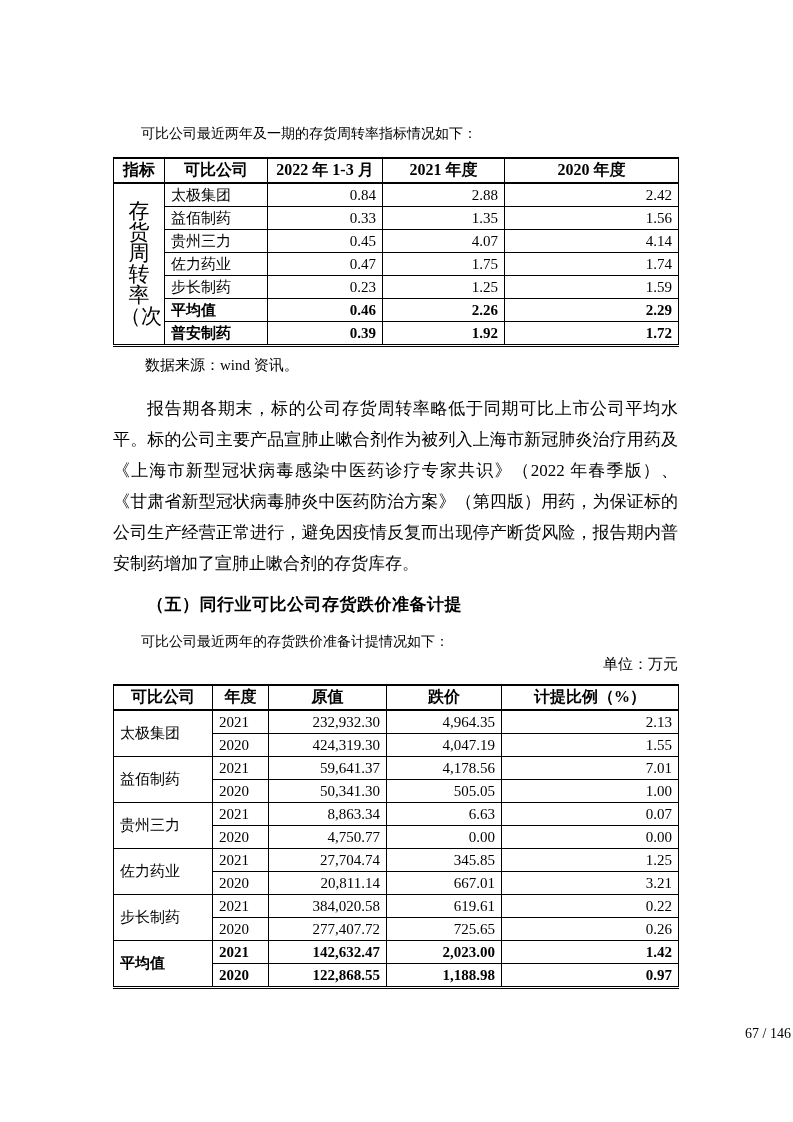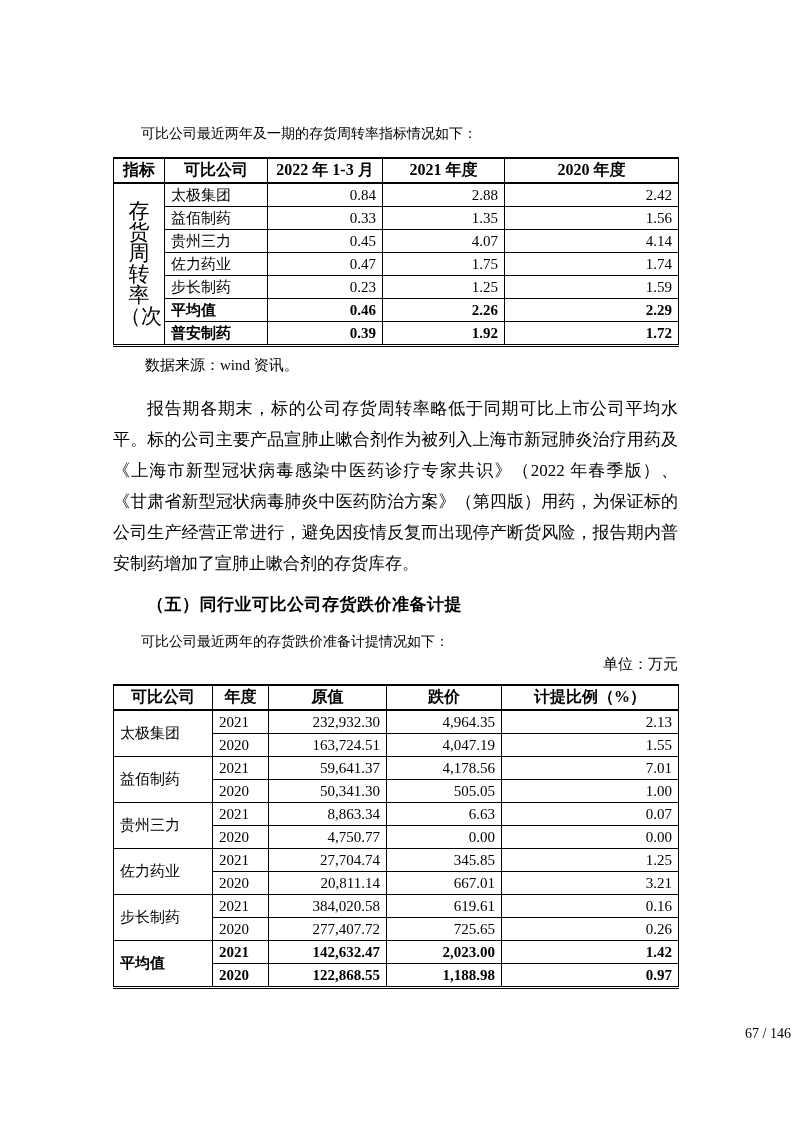--- a/index.html
+++ b/index.html
@@ -145,21 +145,21 @@
     <tbody>
         <tr>
           <td class="center" rowspan="2">太极集团</td>
           <td class="center">2021</td>
           <td class="num">232,932.30</td>
           <td class="num">4,964.35</td>
           <td class="num">2.13</td>
         </tr>
         <tr>
           <td class="center">2020</td>
-          <td class="num">163,724.51</td>
+          <td class="num">424,319.30</td>
           <td class="num">4,047.19</td>
           <td class="num">1.55</td>
         </tr>
         <tr>
           <td class="center" rowspan="2">益佰制药</td>
           <td class="center">2021</td>
           <td class="num">59,641.37</td>
           <td class="num">4,178.56</td>
           <td class="num">7.01</td>
         </tr>
@@ -193,21 +193,21 @@
           <td class="center">2020</td>
           <td class="num">20,811.14</td>
           <td class="num">667.01</td>
           <td class="num">3.21</td>
         </tr>
         <tr>
           <td class="center" rowspan="2">步长制药</td>
           <td class="center">2021</td>
           <td class="num">384,020.58</td>
           <td class="num">619.61</td>
-          <td class="num">0.16</td>
+          <td class="num">0.22</td>
         </tr>
         <tr>
           <td class="center">2020</td>
           <td class="num">277,407.72</td>
           <td class="num">725.65</td>
           <td class="num">0.26</td>
         </tr>
         <tr class="bold">
           <td class="center" rowspan="2">平均值</td>
           <td class="center">2021</td>

